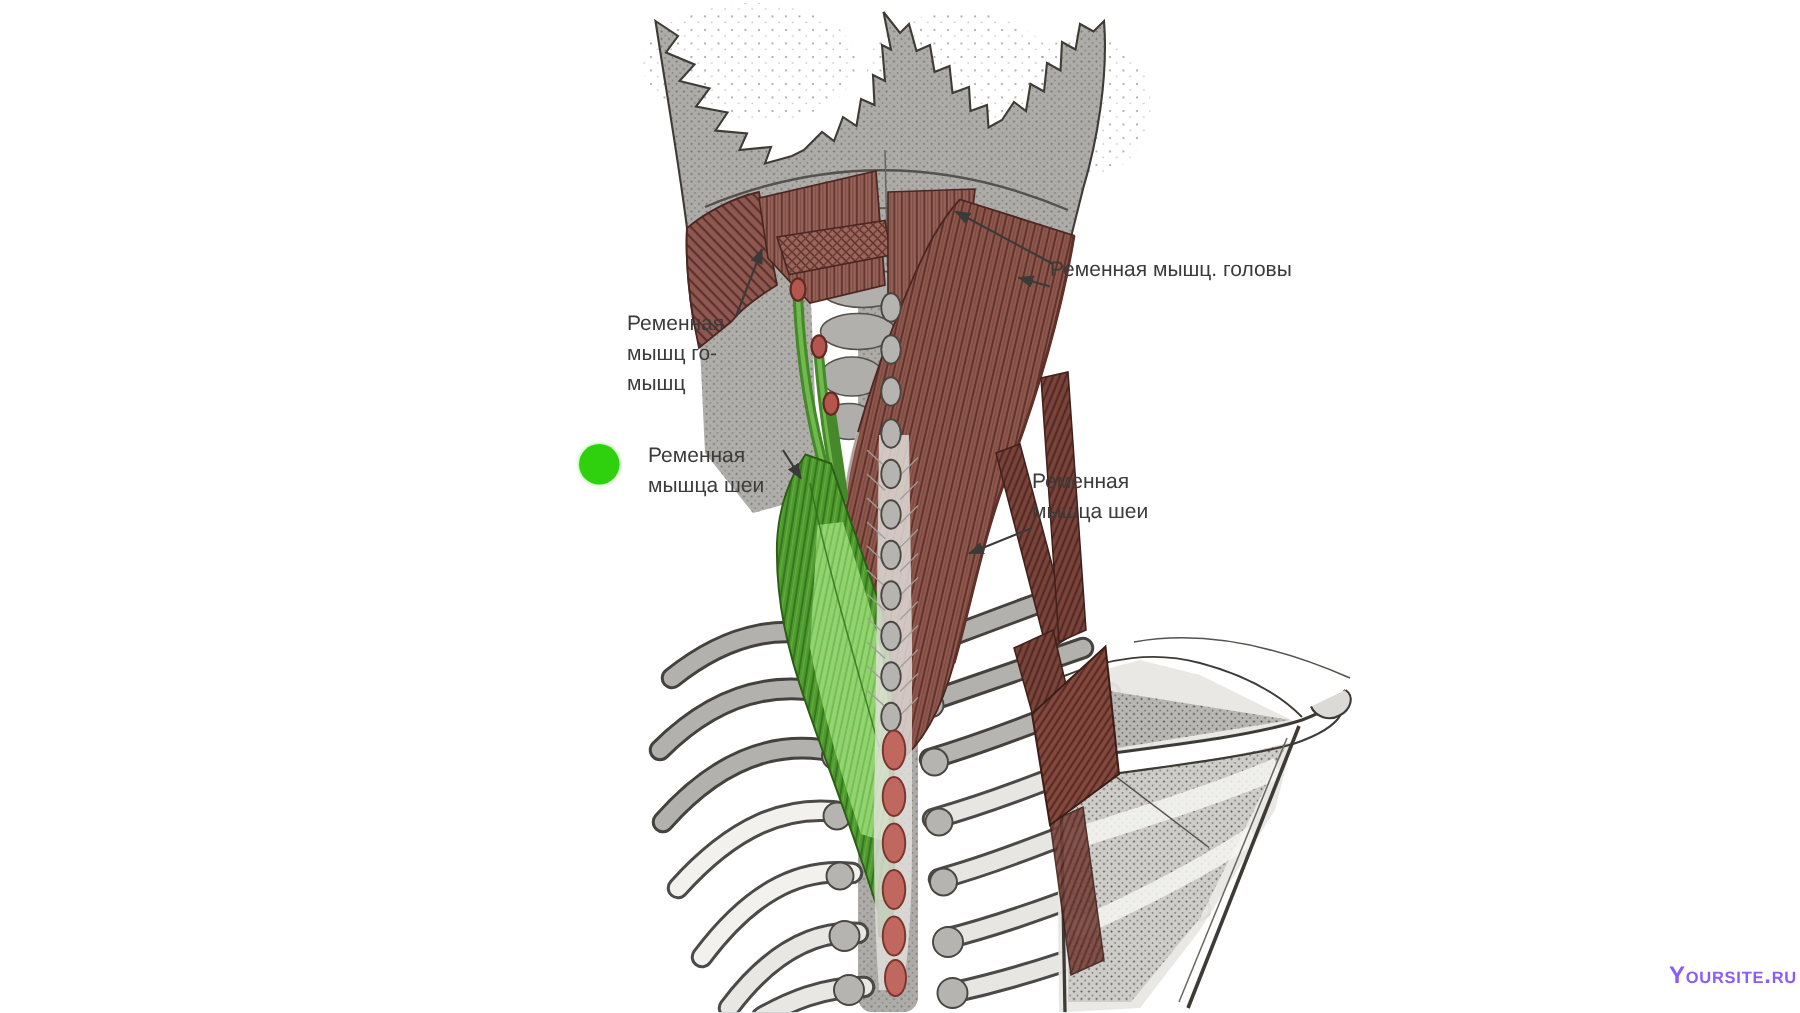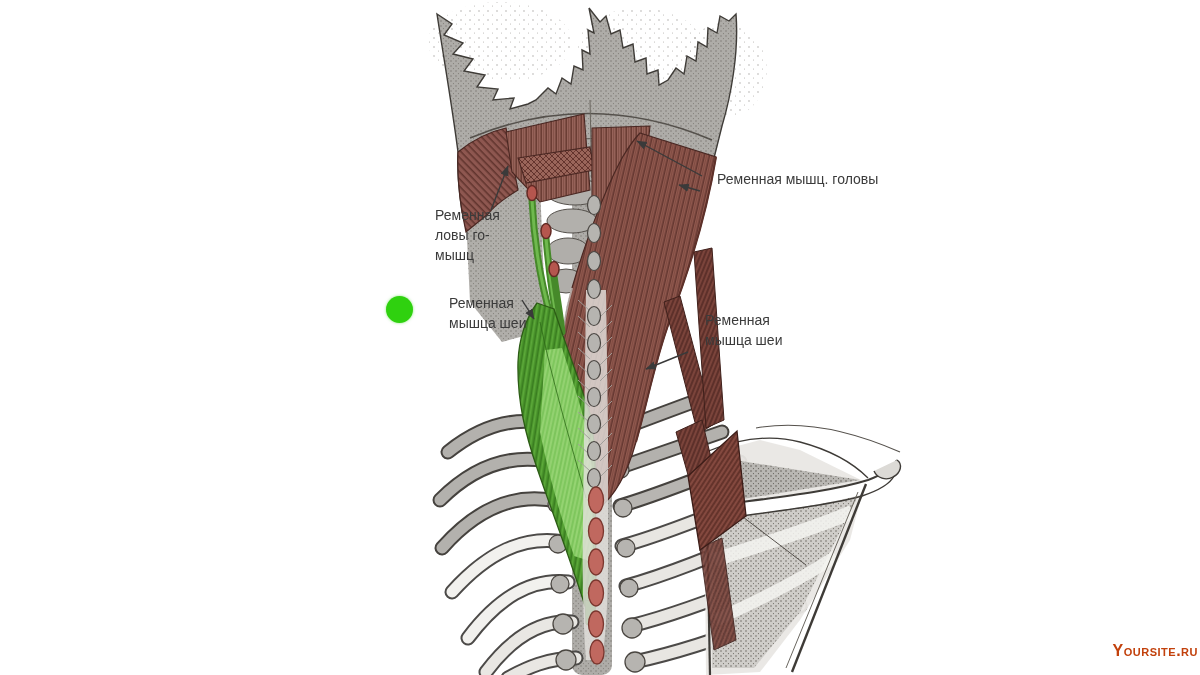--- a/index.html
+++ b/index.html
@@ -1,24 +1,24 @@
 <!DOCTYPE html>
 <html><head>
 <meta charset="utf-8">
 <style>
   html,body{margin:0;padding:0;background:#fff;}
   #stage{position:relative;width:1200px;height:675px;background:#fff;overflow:hidden;
          font-family:"Liberation Sans",sans-serif;}
   #art{position:absolute;left:0;top:0;}
   .label{position:absolute;font-size:14px;line-height:20px;color:#3b3b3b;}
-  .label div{white-space:nowrap;margin-left:17px;}
+  .label div{white-space:nowrap;}
   #legend-dot{position:absolute;left:386px;top:296px;width:27px;height:27px;border-radius:50%;
               background:#2fd10f;box-shadow:0 0 3px rgba(46,209,15,.55);}
   #watermark{position:absolute;left:1090px;top:642px;width:108px;text-align:right;
-             font-weight:bold;font-size:16px;letter-spacing:.5px;color:#c2410c;
+             font-weight:bold;font-size:16px;letter-spacing:.5px;color:#8b5cf6;
              font-variant:small-caps;}
 </style>
 </head>
 <body>
 
 <div id="stage">
 
 <svg id="art" width="1200" height="675" viewBox="0 0 1200 675">
   <defs>
     <pattern id="stip" width="5" height="5" patternUnits="userSpaceOnUse">
@@ -268,21 +268,21 @@
     <line x1="688" y1="352" x2="646" y2="369" marker-end="url(#arr)"></line>
   </g>
 </svg>
 
 <div class="label" style="left:700px;top:169px;">
   <div>Ременная мышц. головы</div>
 </div>
 
 <div class="label" style="left:418px;top:205px;">
   <div>Ременная</div>
-  <div>ловы го-</div>
+  <div>мышц го-</div>
   <div>мышц</div>
 </div>
 
 <div id="legend-dot"></div>
 <div class="label" style="left:432px;top:293px;">
   <div>Ременная</div>
   <div>мышца шеи</div>
 </div>
 
 <div class="label" style="left:688px;top:310px;">

